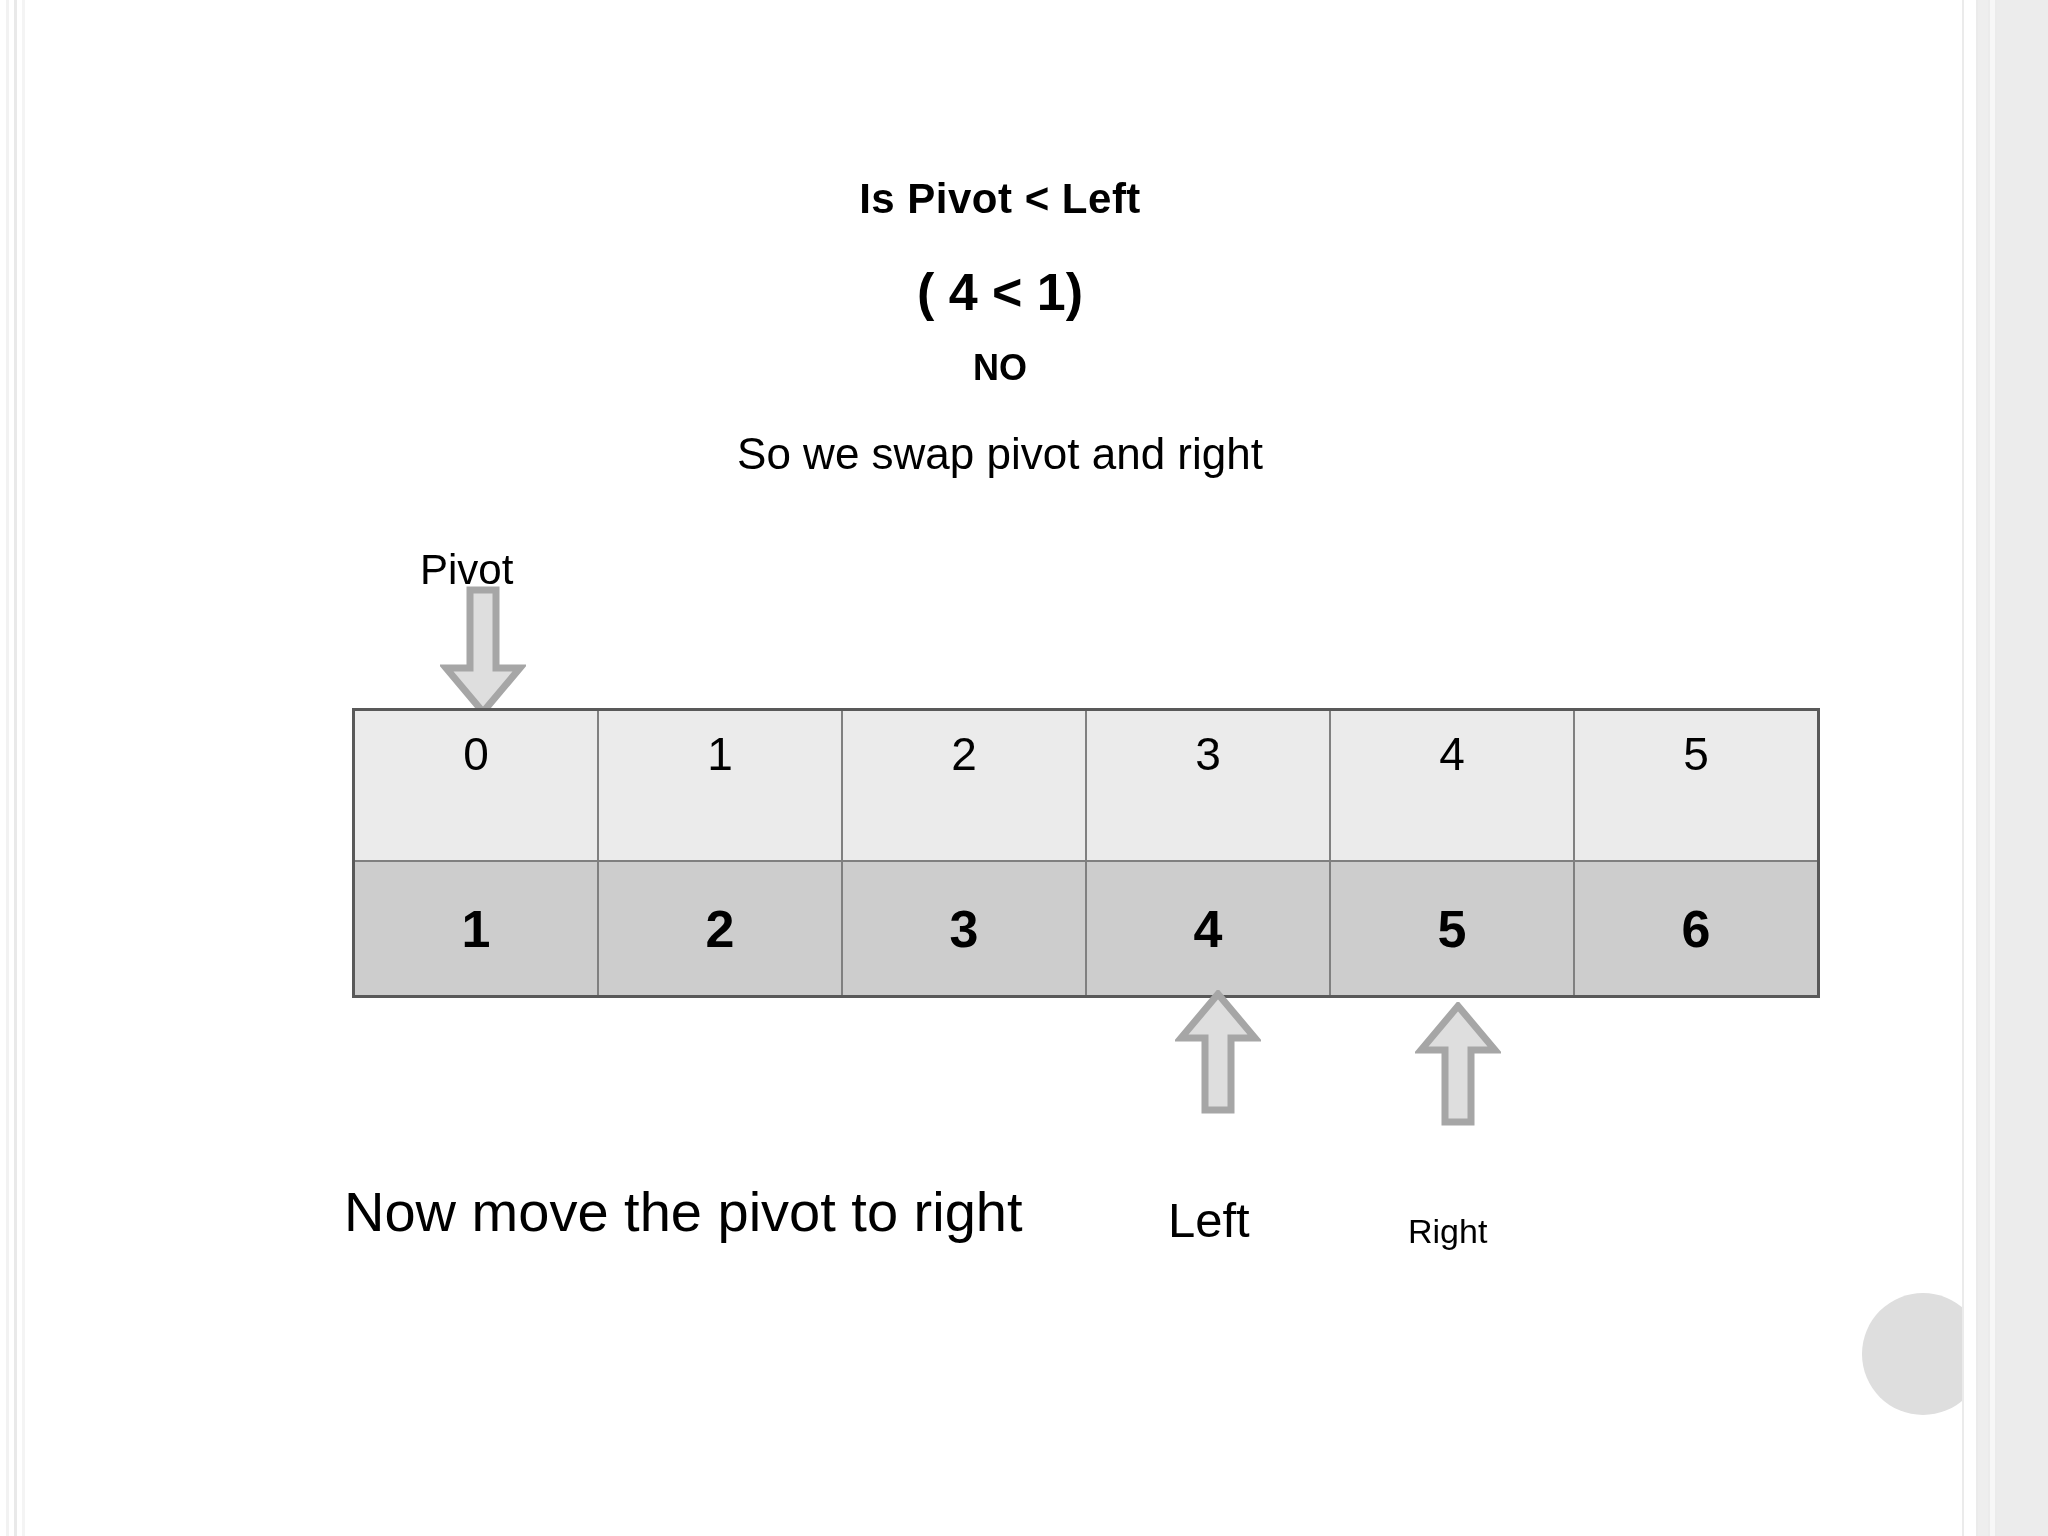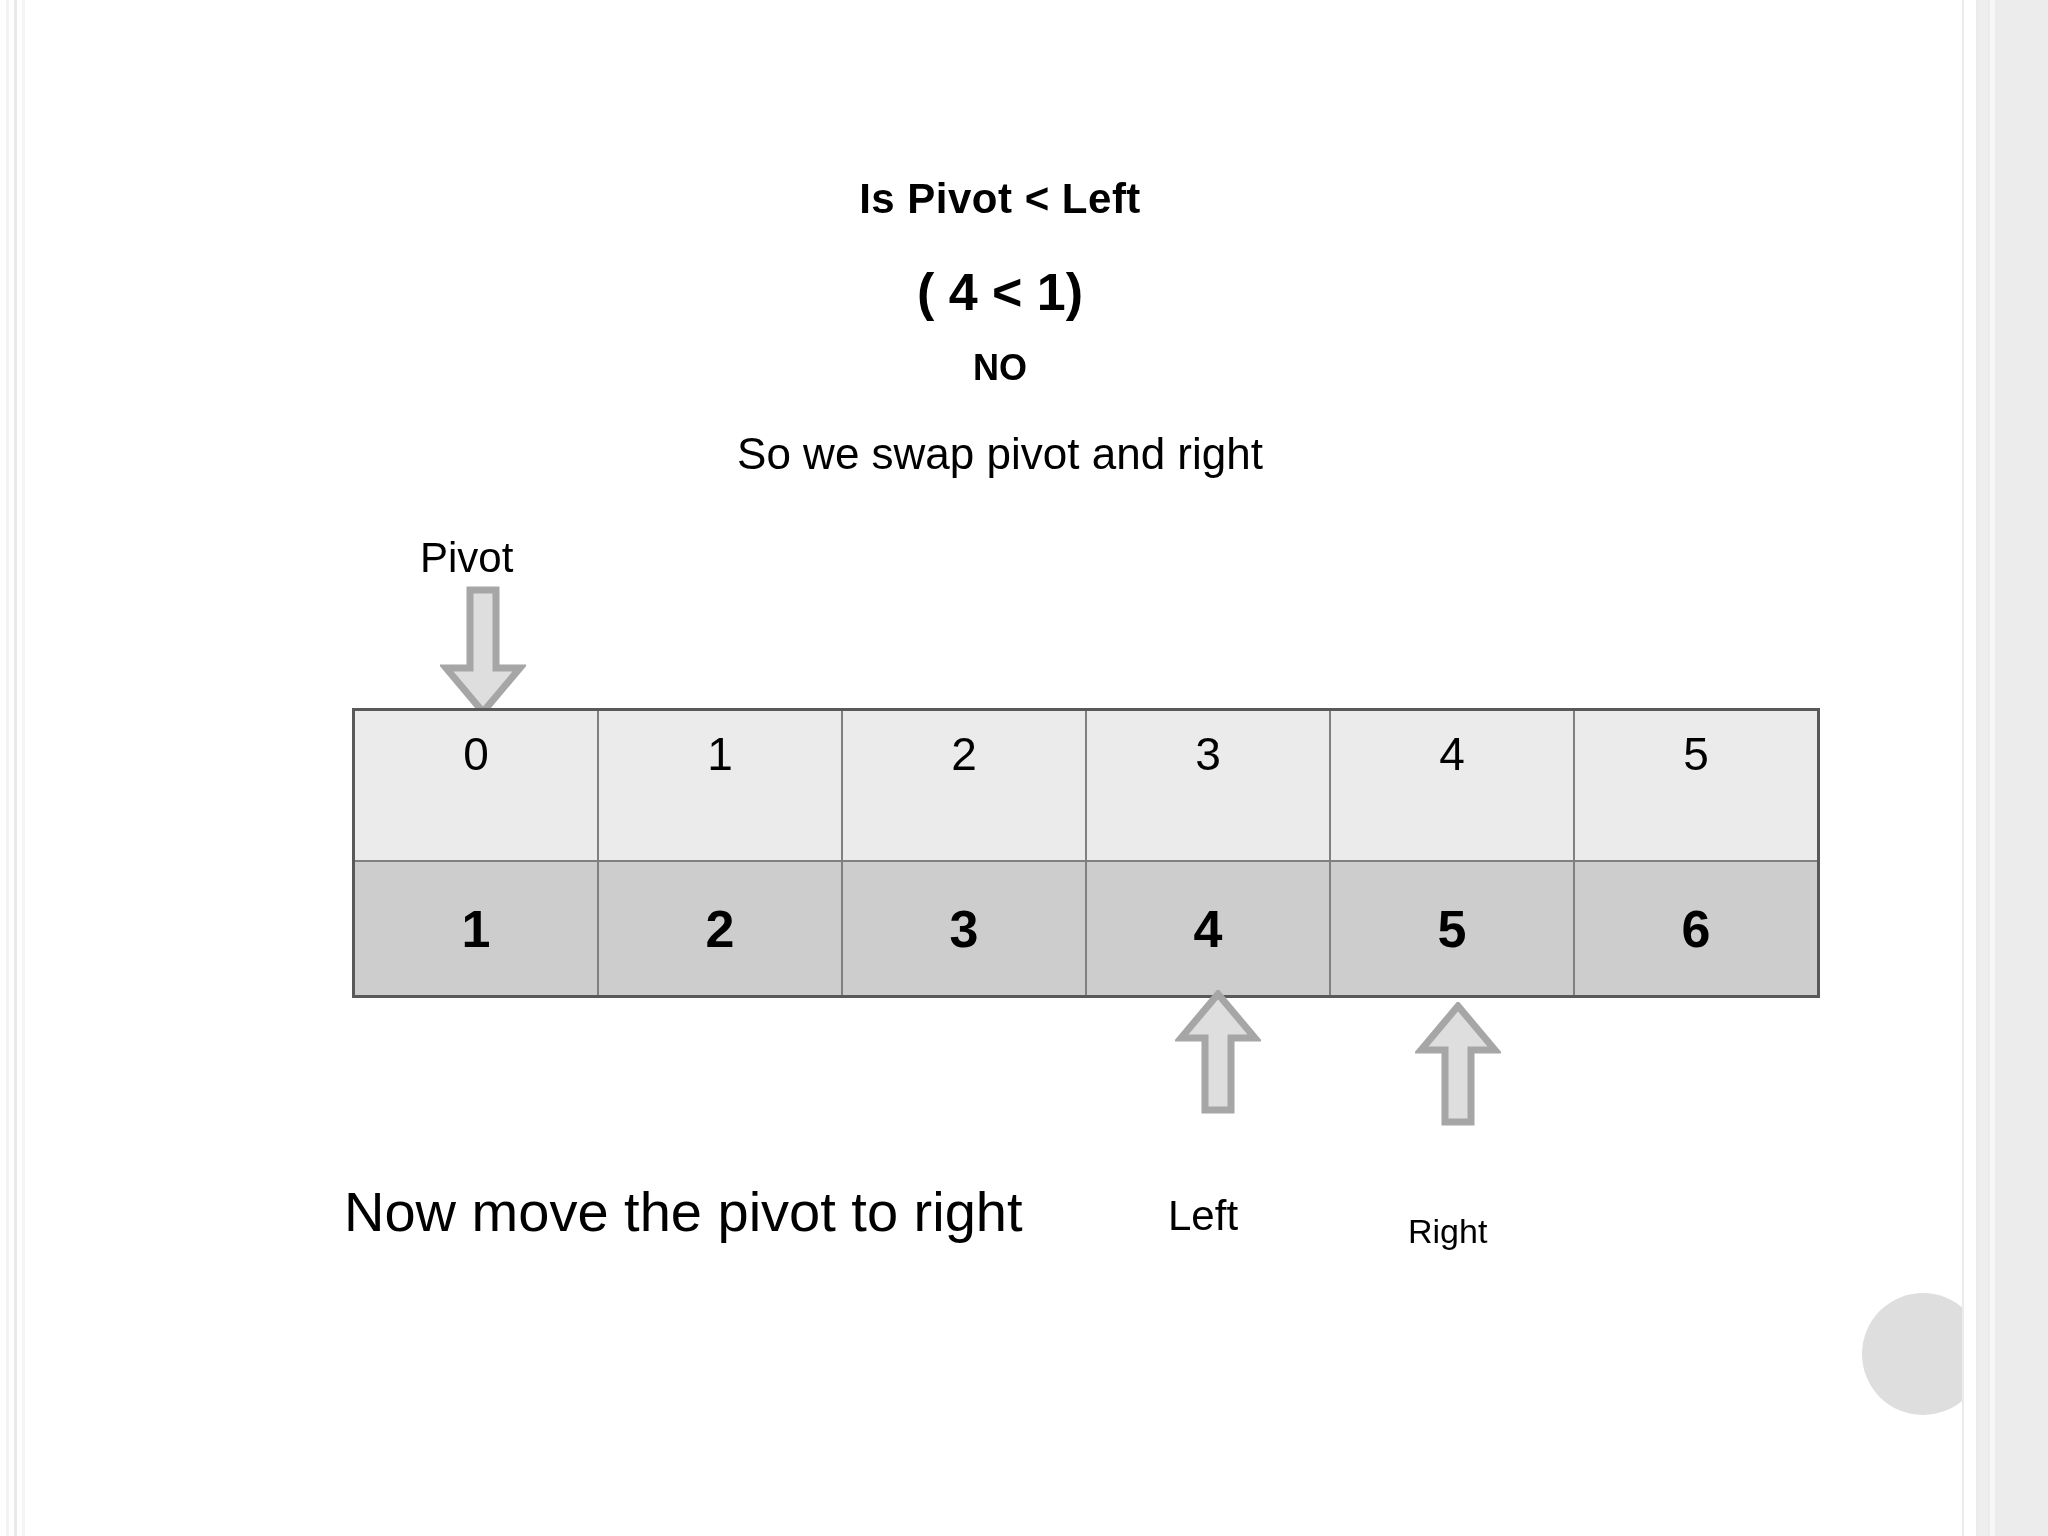--- a/index.html
+++ b/index.html
@@ -111,21 +111,21 @@
     font-size: 42px;
     line-height: 1.2;
     white-space: nowrap;
   }
   #legend .legend-row { display: block; }
 
   
   #pivot-label {
     position: absolute;
     left: 420px;
-    top: 534px;
+    top: 546px;
     font-size: 42px;
     white-space: nowrap;
   }
   #pivot-arrow-down {
     position: absolute;
     left: 440px;
     top: 586px;
     width: 86px;
     height: 130px;
   }
@@ -174,21 +174,21 @@
     position: absolute;
     left: 1415px;
     top: 1002px;
     width: 86px;
     height: 124px;
   }
   #left-pointer-label {
     position: absolute;
     left: 1168px;
     top: 1192px;
-    font-size: 42px;
+    font-size: 49px;
     white-space: nowrap;
   }
   #right-pointer-label {
     position: absolute;
     left: 1408px;
     top: 1212px;
     font-size: 34px;
     white-space: nowrap;
   }
 

